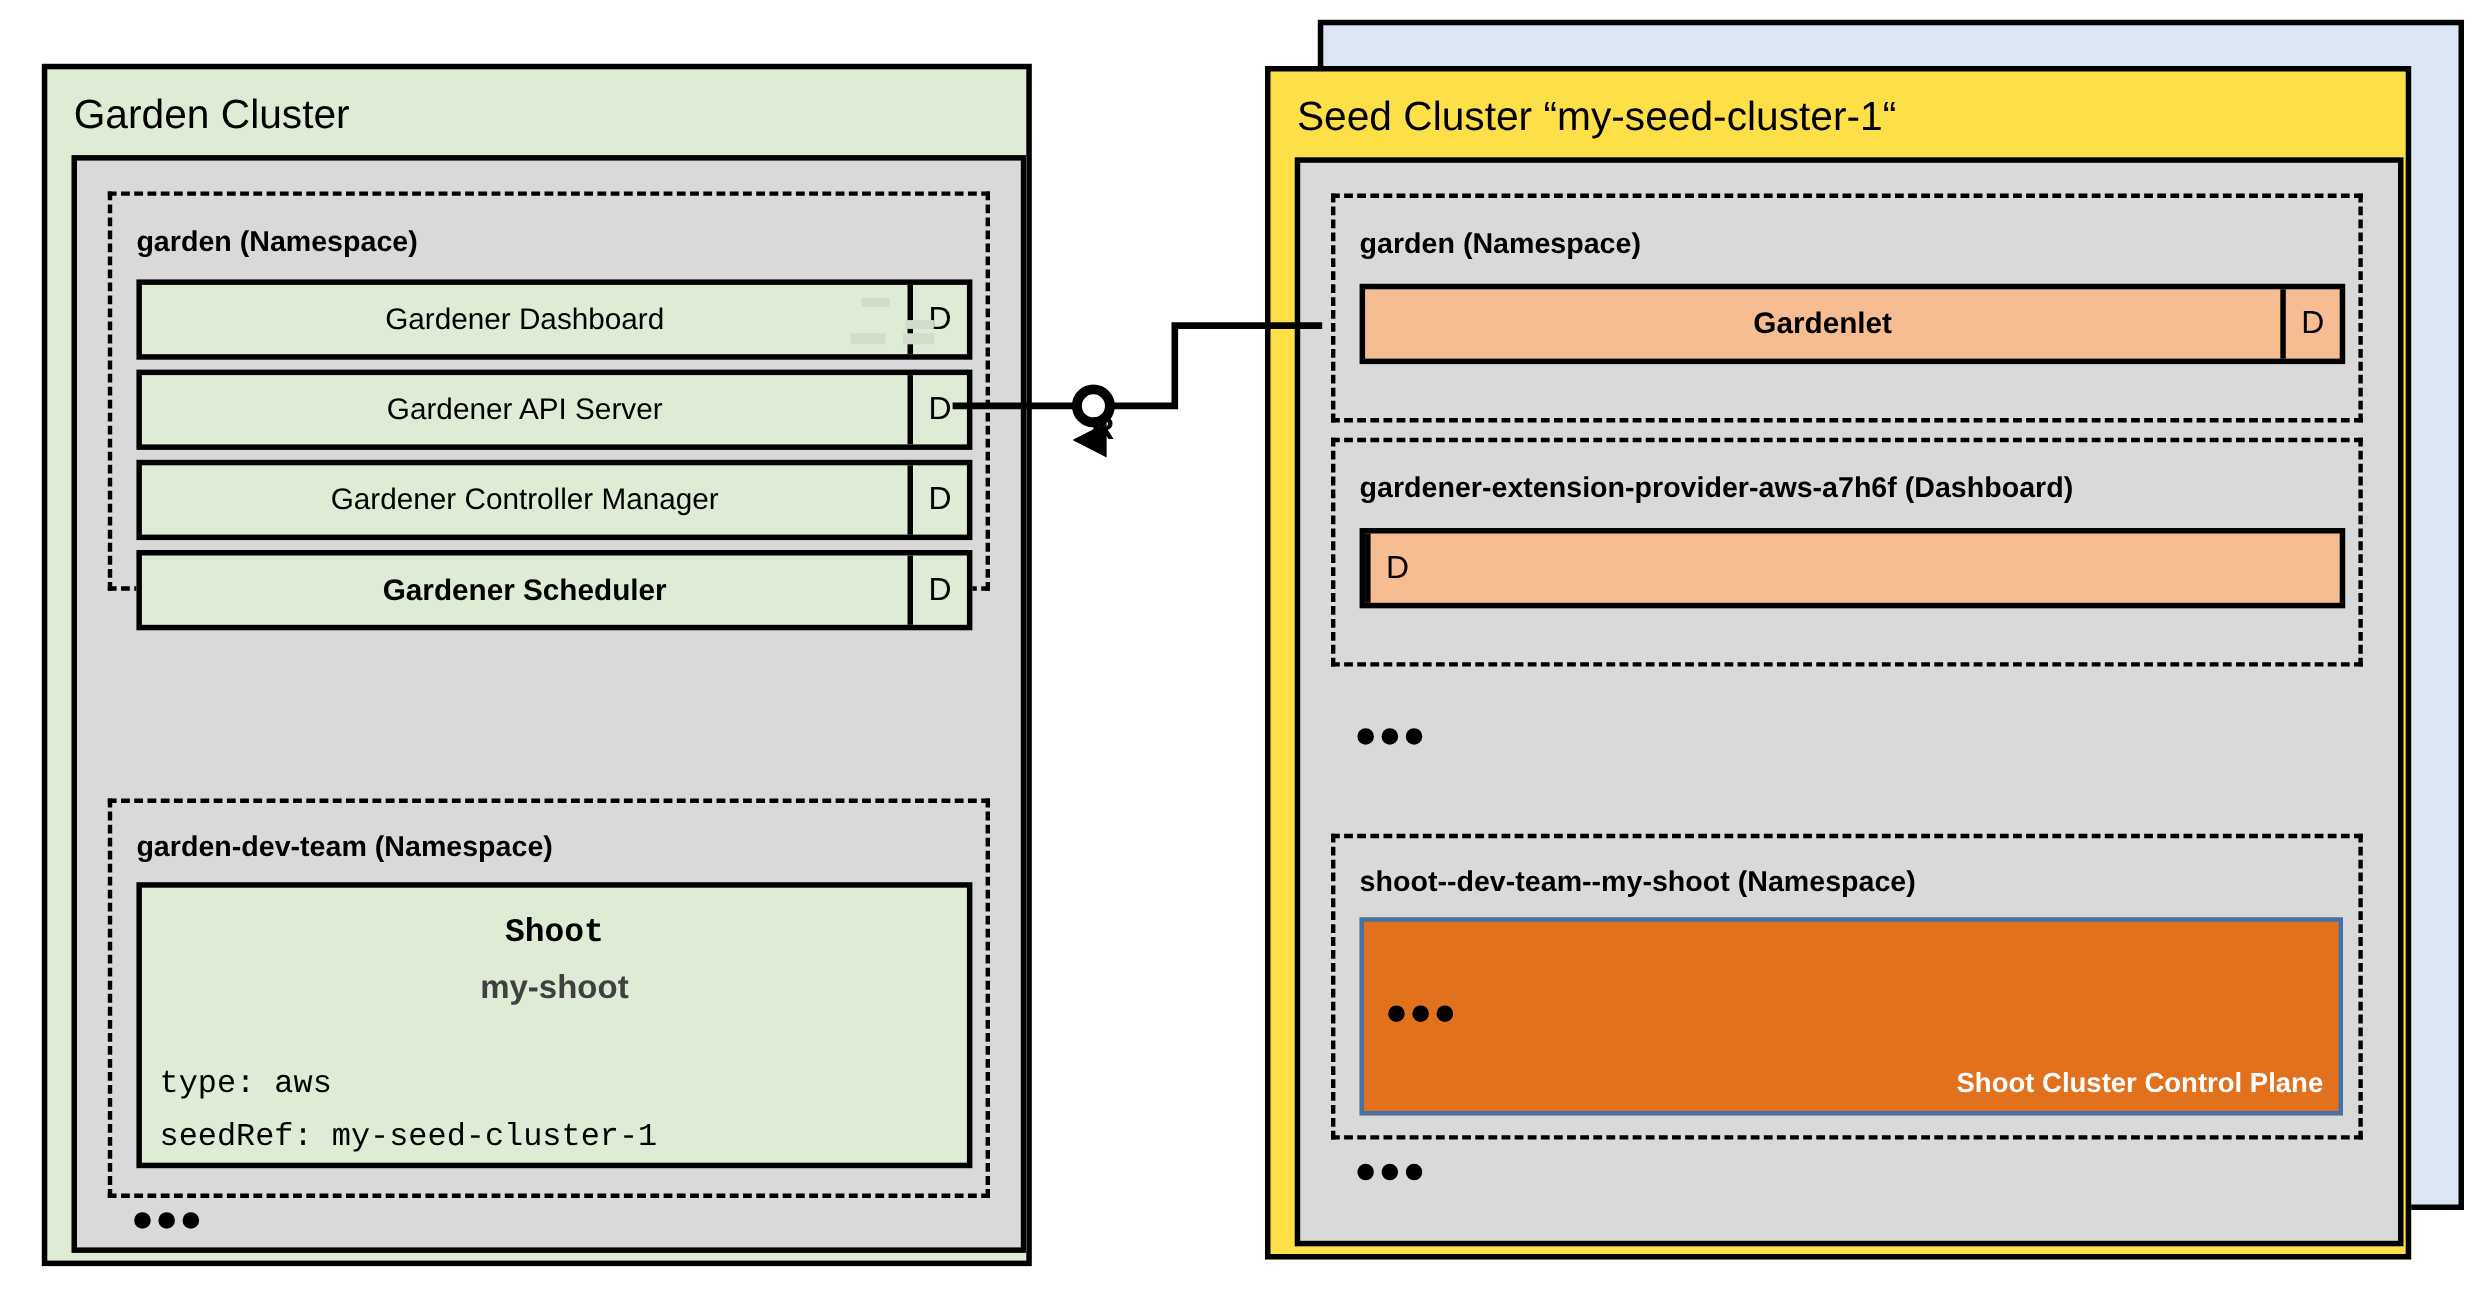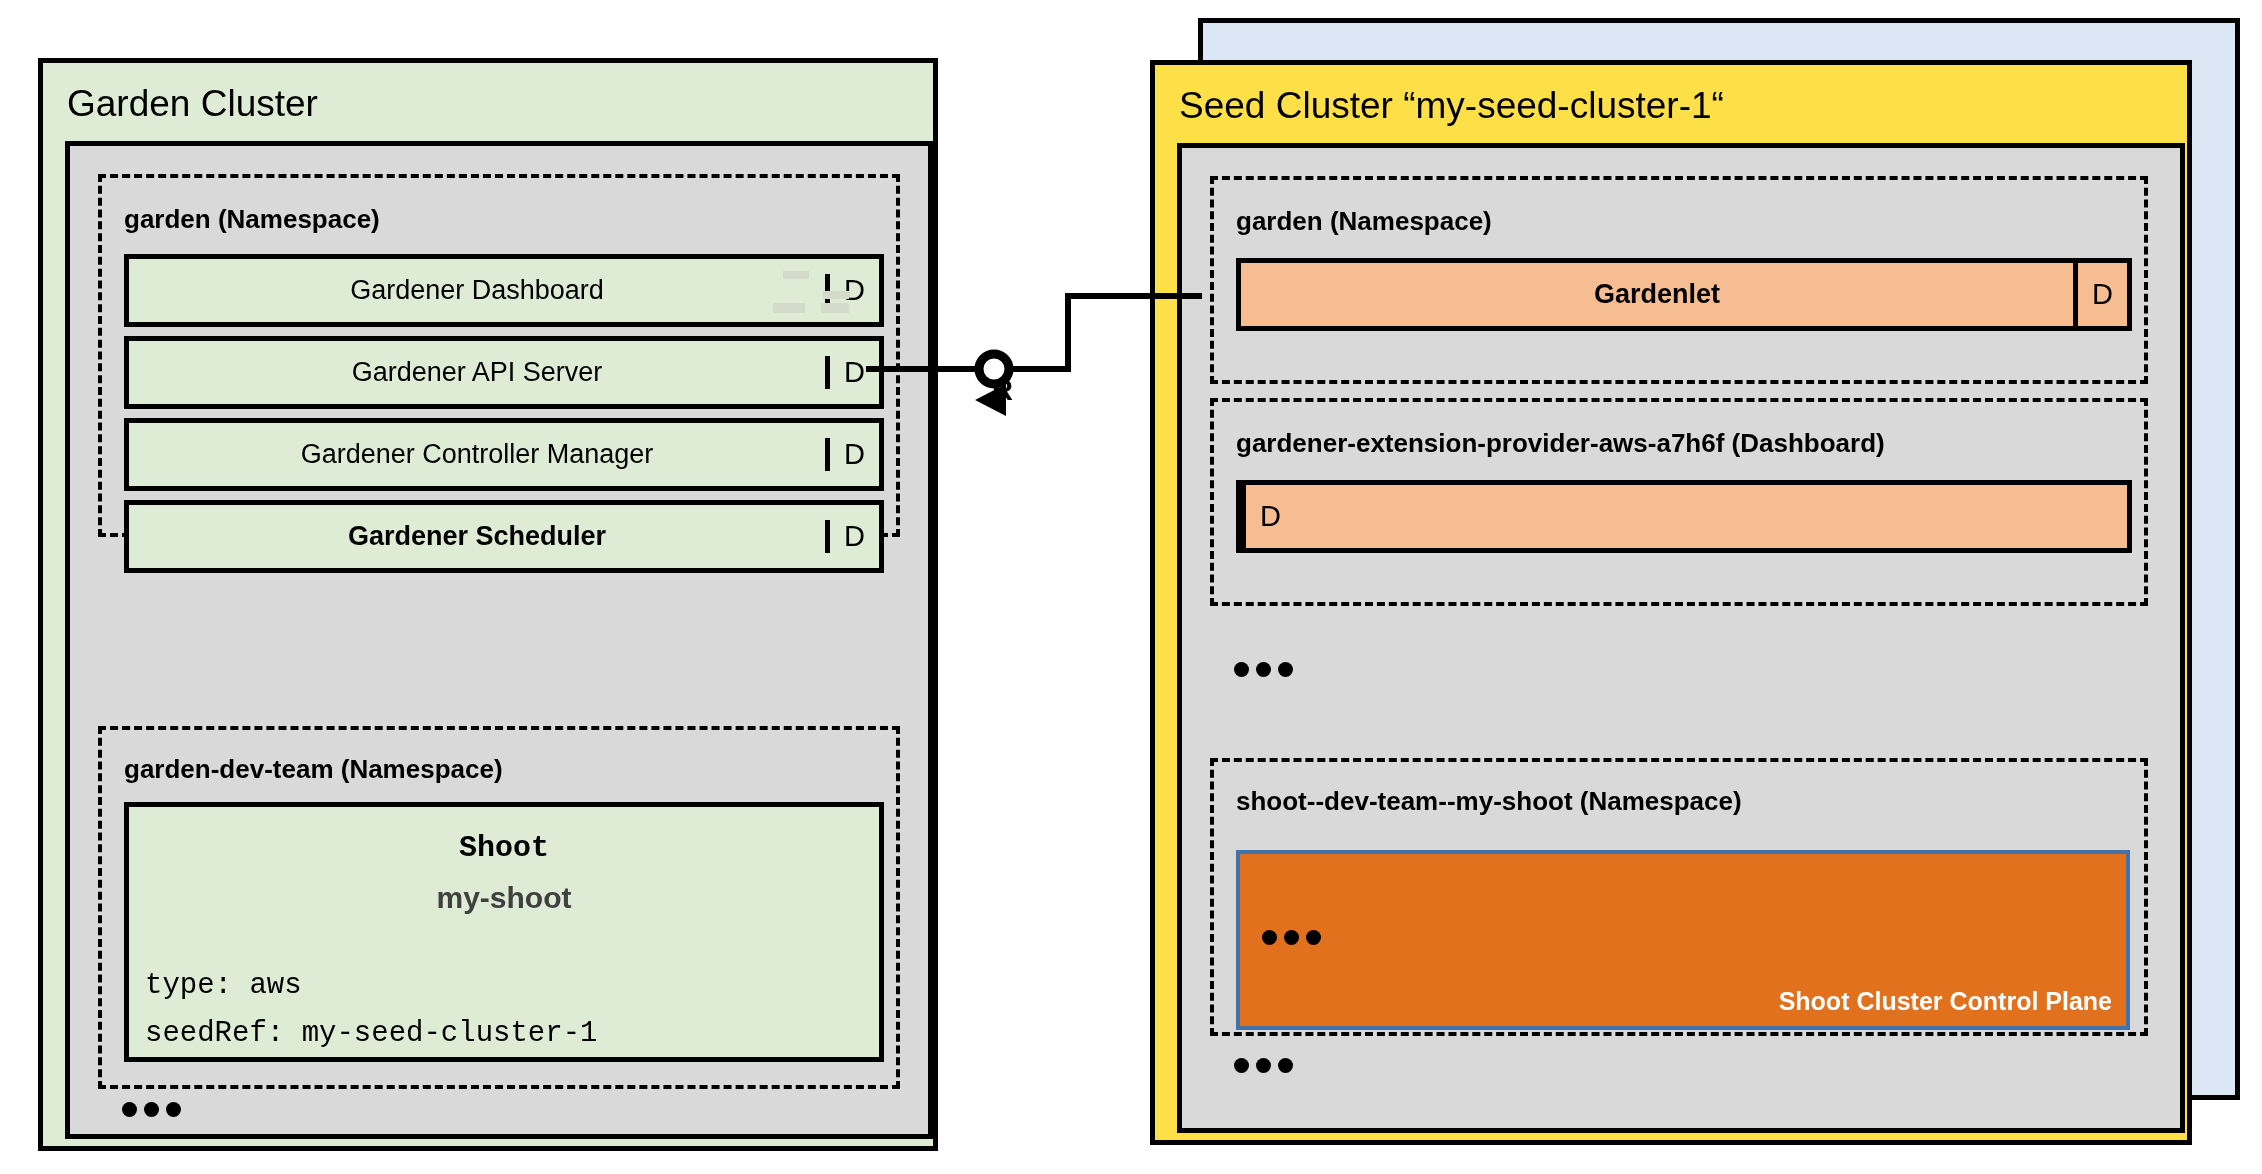--- a/index.html
+++ b/index.html
@@ -111,21 +111,21 @@
   .comp-kind {
     flex: 0 0 auto;
     width: 49px;
     border-left: 5px solid #000000;
     display: flex;
     align-items: center;
     justify-content: center;
     font-size: 29px;
     color: #000000;
   }
-  .comp.green { background: #DEEBD5; align-items: center; }
+  .comp.green { background: #DEEBD5; }
   .comp.orange { background: #F6BD93; }
 
   
   .wm {
     position: absolute;
     background: #D3DCCA;
   }
 
   
   #shoot-card {
@@ -279,21 +279,21 @@
 
       <div class="ellipsis" style="left:52px; top:514px;">
         <i></i>
         <i></i>
         <i></i>
       </div>
 
       <div class="namespace" style="left:28px; top:610px; width:930px; height:270px;">
         <div class="ns-title" style="left:22px; top:26px;">shoot--dev-team--my-shoot (Namespace)</div>
 
-        <div id="control-plane" style="left:22px; top:88px; width:886px; height:172px;text-decoration:underline;">
+        <div id="control-plane" style="left:22px; top:72px; width:886px; height:172px;text-decoration:underline;">
           <div class="ellipsis" style="left:22px; top:76px;">
             <i></i>
             <i></i>
             <i></i>
           </div>
           <div id="control-plane-label">Shoot Cluster Control Plane</div>
         </div>
       </div>
 
       <div class="ellipsis" style="left:52px; top:910px;">

